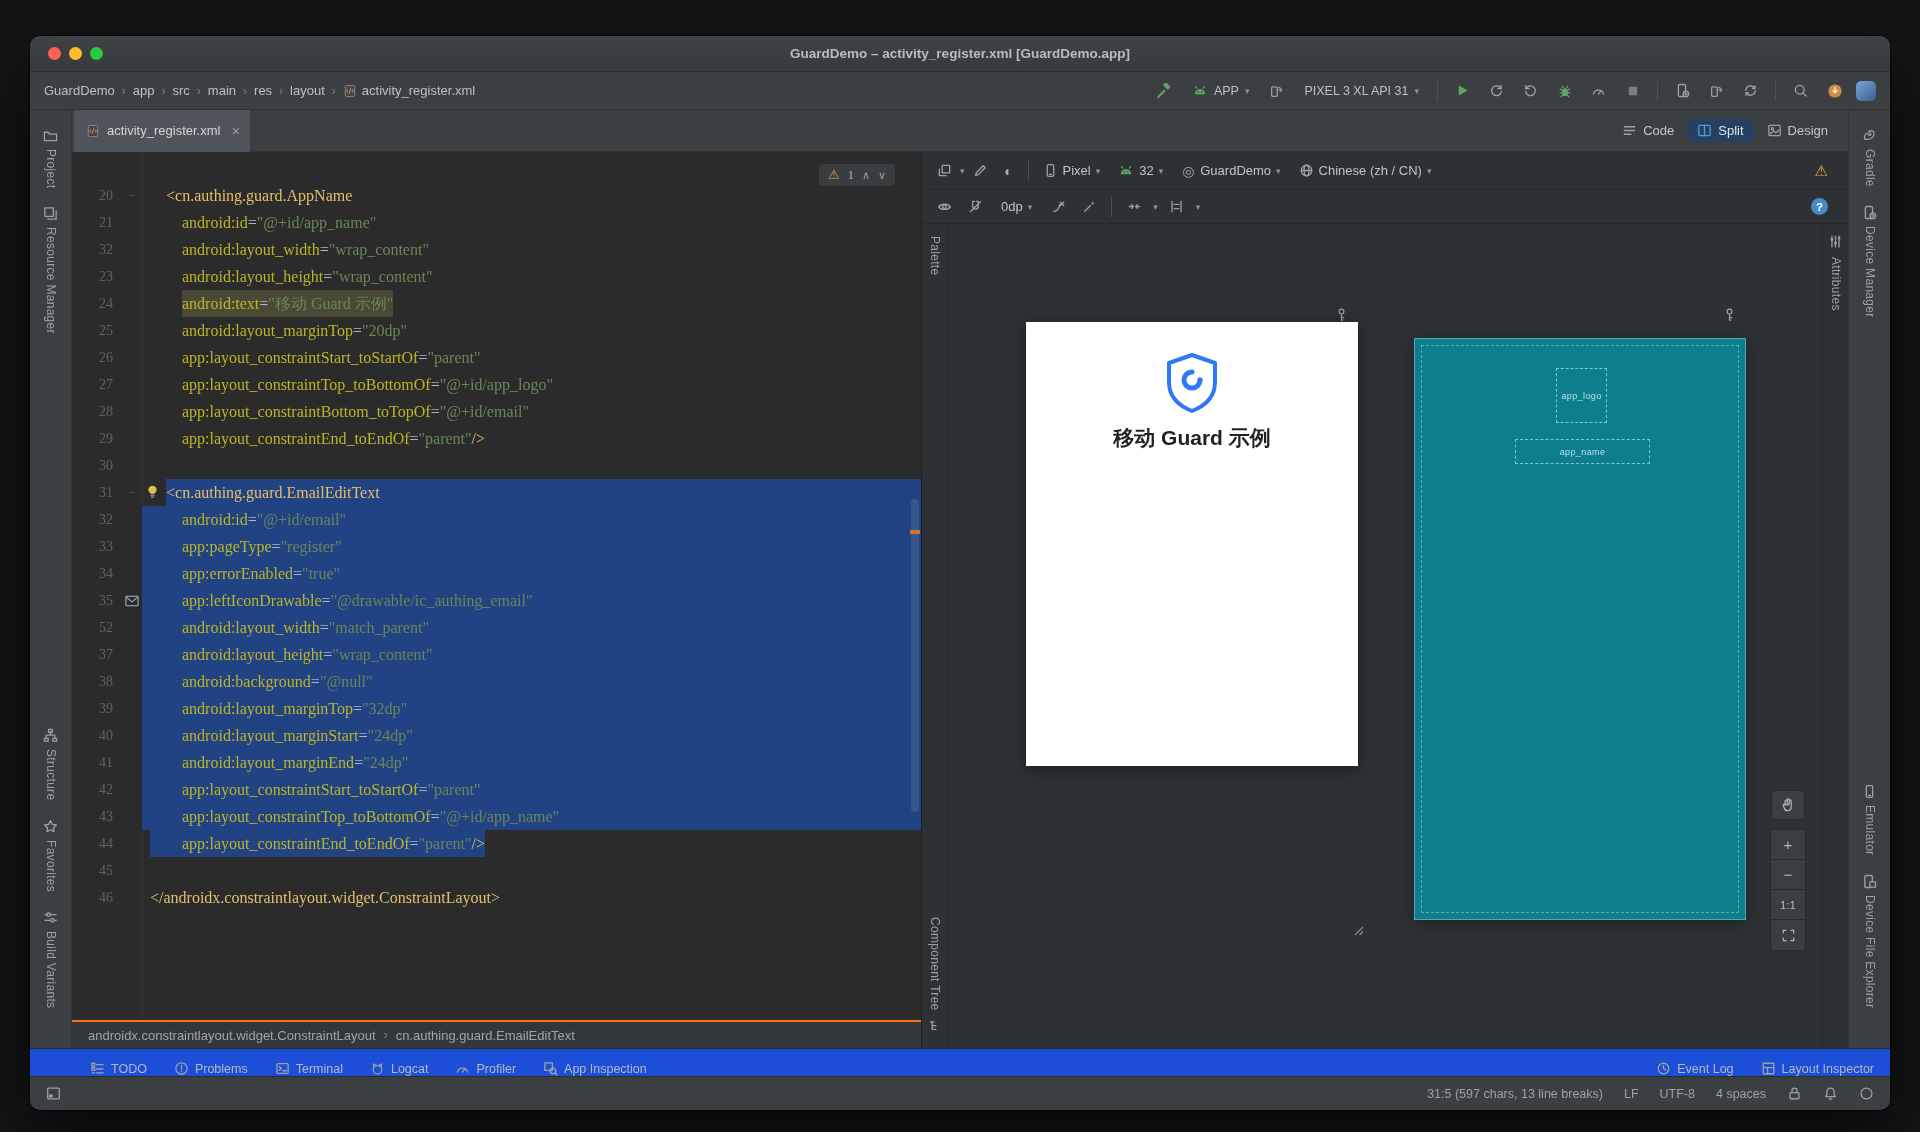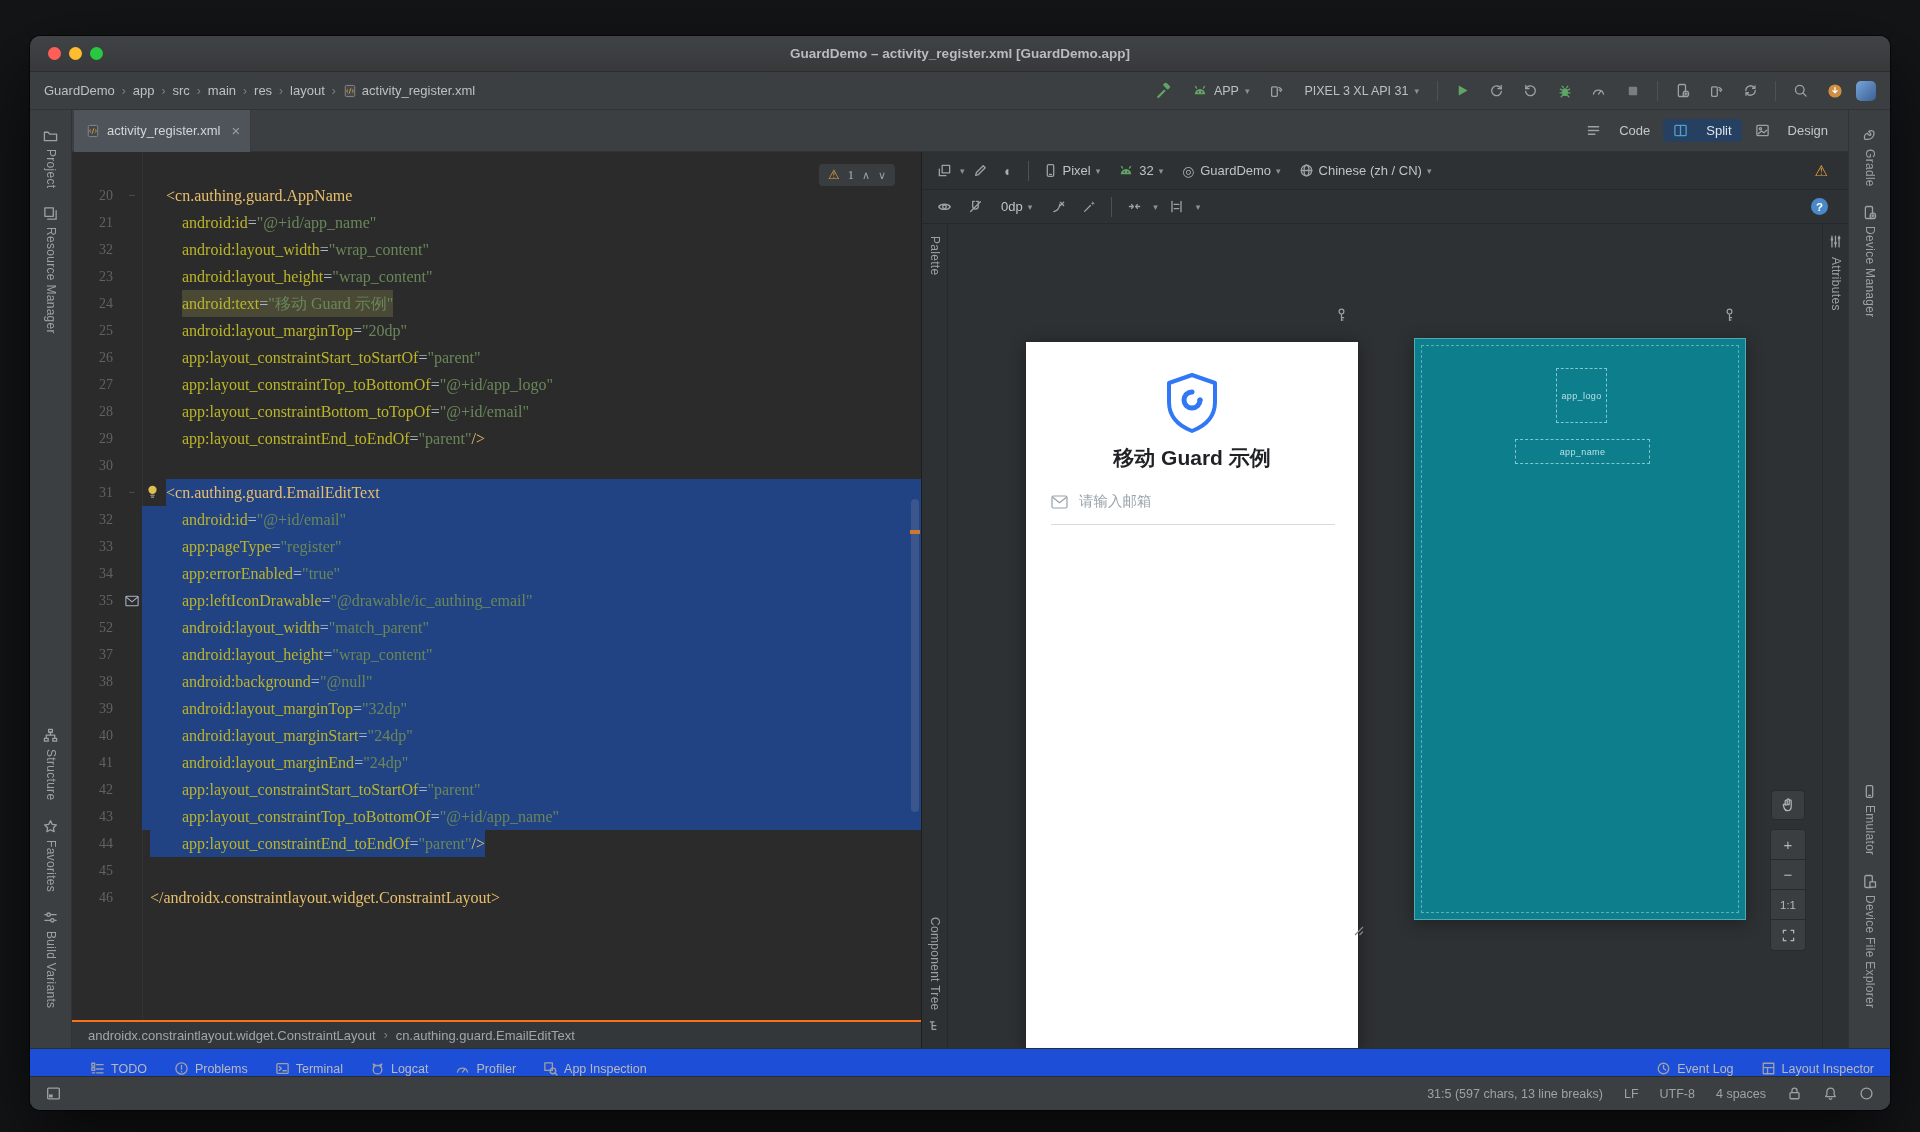--- a/index.html
+++ b/index.html
@@ -33,21 +33,21 @@
   .stripe-group.last{margin-bottom:40px}
   .stripe-spacer{flex:1}
   .stripe-item{display:flex;flex-direction:column;align-items:center;gap:6px;margin-top:18px}
   .stripe-label{writing-mode:vertical-rl;font-size:12px;color:#9da1a5;letter-spacing:.3px}
   
   .center{flex:1;display:flex;flex-direction:column;min-width:0}
   .tabrow{height:42px;background:#3c3f41;display:flex;align-items:center;border-bottom:1px solid #313437;flex:0 0 auto}
   .tab{height:42px;display:flex;align-items:center;gap:7px;padding:0 10px 0 12px;background:#4e545a;font-size:13px;color:#d3d6d9;margin-left:2px;border-right:1px solid #37393b}
   .tab .close{color:#9aa0a5;font-size:15px;margin-left:4px}
   .view-toggle{margin-left:auto;margin-right:10px;display:flex;align-items:center;gap:3px}
-  .vt-item{display:flex;gap:18px;font-size:13px;color:#c3c7ca;padding:4px 10px;border-radius:4px}
+  .vt-item{display:flex;gap:6px;font-size:13px;color:#c3c7ca;padding:4px 10px;border-radius:4px}
   .vt-item.active{background:#264061;color:#dbe4ef}
   
   .split{flex:1;display:flex;min-height:0}
   .code-pane{width:850px;flex:0 0 auto;display:flex;flex-direction:column;background:#2b2b2b;border-right:1px solid #1d1e20;min-height:0}
   .code-area{flex:1;position:relative;overflow:hidden;padding-top:30px;font-family:Liberation Serif, serif;font-size:16px}
   .code-area::before{content:'';position:absolute;left:70px;top:0;bottom:0;width:1px;background:#313335}
   .code-line{display:flex;height:27px}
   .gutter{width:70px;flex:0 0 auto;display:flex;align-items:center}
   .lnum{flex:1;text-align:right;padding-right:9px;font-size:14px;color:#606366}
   .fold{width:20px;display:flex;align-items:center;justify-content:center;color:#606366;font-size:12px}
@@ -73,21 +73,21 @@
   .dicon{min-width:24px;height:24px;display:flex;align-items:center;justify-content:center;color:#a9adb0;font-size:14px}
   .dselect{display:flex;align-items:center;gap:5px;font-size:13px;color:#bfc3c6;padding:3px 7px;border-radius:4px;white-space:nowrap}
   .dwarn{margin-left:auto;color:#e8a33d;font-size:15px;margin-right:10px}
   .dhelp{margin-left:auto;width:17px;height:17px;border-radius:50%;background:#4a88c7;color:#fff;font-size:11.5px;display:flex;align-items:center;justify-content:center;margin-right:10px;font-weight:700}
   .canvas-row{flex:1;display:flex;min-height:0}
   .palette-stripe{width:26px;border-right:1px solid #26292b;display:flex;flex-direction:column;align-items:center;flex:0 0 auto}
   .attr-stripe{width:26px;border-left:1px solid #26292b;display:flex;flex-direction:column;align-items:center;gap:8px;padding-top:10px;flex:0 0 auto}
   .vlabel{writing-mode:vertical-rl;font-size:12px;color:#9da1a5;margin-top:12px;letter-spacing:.3px}
   .ct-bottom{margin-top:auto;margin-bottom:14px;display:flex;flex-direction:column;align-items:center;gap:8px}
   .canvas{flex:1;position:relative;min-width:0;overflow:hidden}
-  .phone-white{position:absolute;left:78px;top:118px;width:332px;height:708px;background:#fff;box-shadow:0 3px 16px rgba(0,0,0,.42)}
+  .phone-white{position:absolute;left:78px;top:98px;width:332px;height:444px;background:#fff;box-shadow:0 3px 16px rgba(0,0,0,.42)}
   .shield{position:absolute;left:50%;top:30px;transform:translateX(-50%)}
   .app-title{position:absolute;top:102px;width:100%;text-align:center;font-size:21px;font-weight:700;color:#1f2124}
   .email-row{position:absolute;left:25px;right:23px;top:150px;display:flex;align-items:center;gap:11px;border-bottom:1px solid #d8dadc;padding-bottom:13px}
   .email-ph{font-size:14.5px;color:#9aa3ab}
   .phone-bp{position:absolute;left:466px;top:114px;width:332px;height:582px;background:#0d7e8c;border:1px solid rgba(160,225,236,.45);box-shadow:0 3px 16px rgba(0,0,0,.35)}
   .bp-inner{position:absolute;inset:6px;border:1px dashed rgba(185,235,244,.45)}
   .bp-box{position:absolute;border:1px dashed rgba(190,238,246,.65);display:flex;align-items:center;justify-content:center;font-size:9px;color:rgba(222,245,250,.82);letter-spacing:.4px}
   .bp-logo{left:141px;top:29px;width:51px;height:55px}
   .bp-name{left:100px;top:100px;width:135px;height:25px}
   .bp-email{left:21px;top:152px;width:289px;height:49px;background:rgba(205,240,248,.22);border:1.5px solid rgba(228,249,253,.85);font-size:10px}
@@ -830,29 +830,20 @@
 
               <div class="phone-white">
                 <span class="shield sicon">
                     <svg width="56" height="62" viewBox="0 0 56 62" fill="none">
                       <path d="M28 3 51 11v19c0 15-10 24-23 29C15 54 5 45 5 30V11z" stroke="#3178F6" stroke-width="4" fill="#fff" stroke-linejoin="round"></path>
                       <path d="M36 28a8 8 0 1 1-8-8" stroke="#3178F6" stroke-width="5" fill="none" stroke-linecap="round"></path>
                       <circle cx="36" cy="28" r="2.6" fill="#3178F6"></circle>
                     </svg>
                   </span>
                 <div class="app-title">移动 Guard 示例</div>
-                <div class="email-row">
-                  <span class="sicon">
-                      <svg width="17" height="14" viewBox="0 0 17 14" fill="none" stroke="#98a1a8" stroke-width="1.2">
-                        <rect x="1" y="1" width="15" height="12" rx="1.5"></rect>
-                        <path d="M1.6 2.2 8.5 7.8l6.9-5.6"></path>
-                      </svg>
-                    </span>
-                  <span class="email-ph">请输入邮箱</span>
-                </div>
               </div>
 
               <div class="phone-bp">
                 <div class="bp-inner"></div>
                 <div class="bp-box bp-logo">app_logo</div>
                 <div class="bp-box bp-name">app_name</div>
               </div>
 
               <span class="resize-handle"><svg width="14" height="14" viewBox="0 0 14 14">
                     <path d="M13 5 5 13M13 9.5 9.5 13" stroke="#85898c" stroke-width="1.2"></path>

